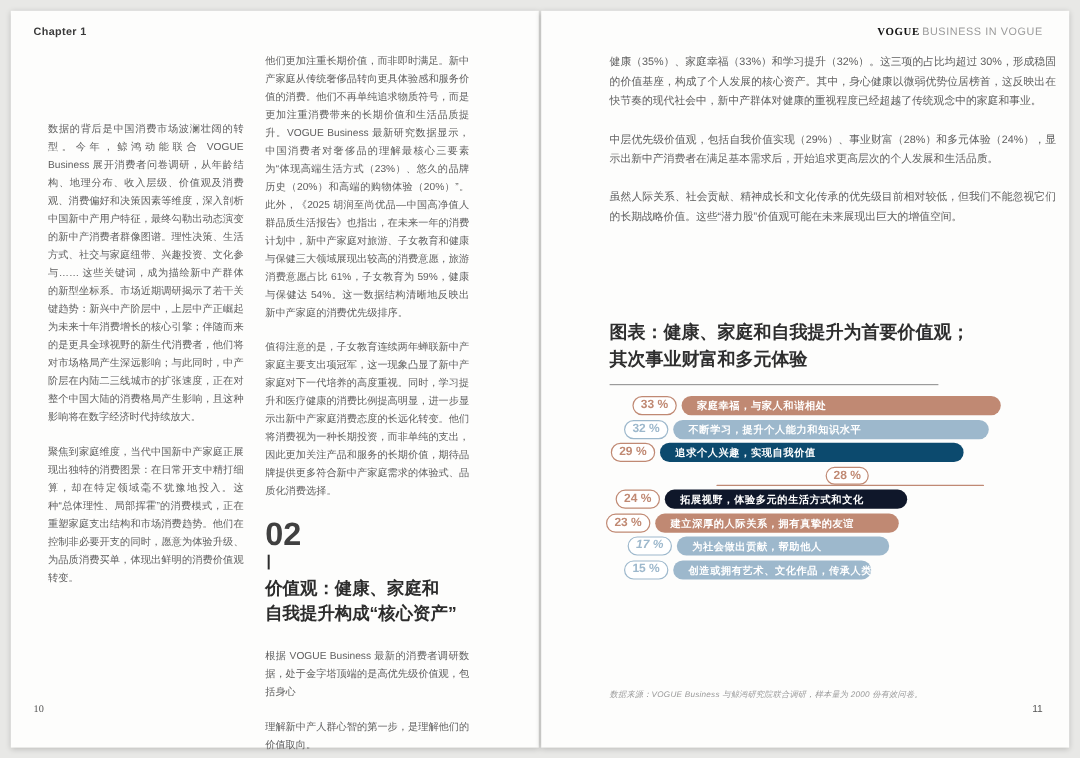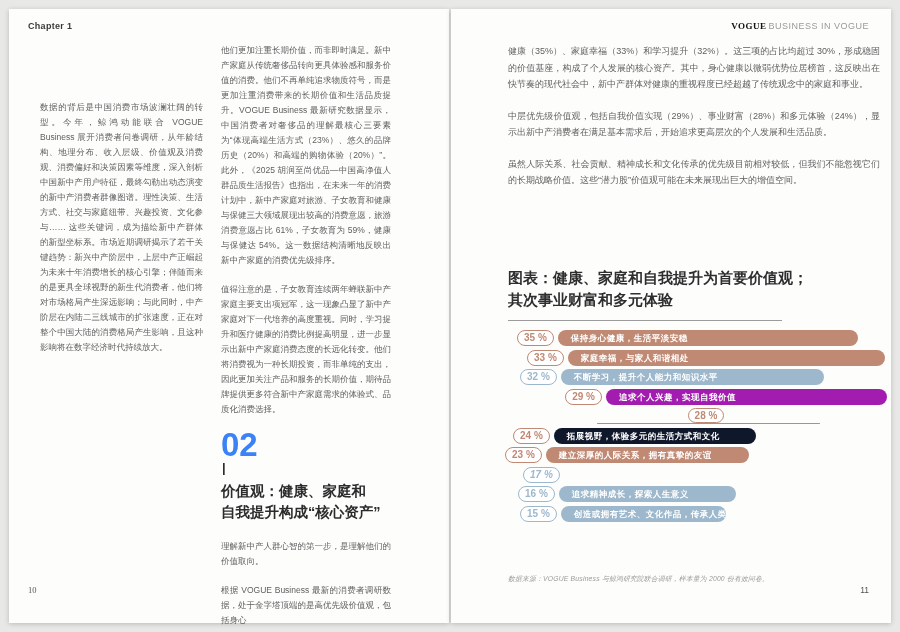--- a/index.html
+++ b/index.html
@@ -26,21 +26,21 @@
   .brand .vogue{font-family:"Liberation Serif","DejaVu Serif",serif;font-weight:bold;color:#111;}
   .brand .rest{color:#9a9a9a;font-weight:normal;margin-left:2px;}
   .body-text{
     font-size:8.5px;line-height:15px;color:#606060;text-align:justify;
     text-justify:inter-ideograph;
   }
   .col1{position:absolute;left:31px;top:91px;width:163px;}
   .col2{position:absolute;left:212px;top:34px;width:170px;}
   .para{margin:0 0 14px 0;}
   .section-number{
-    font-size:33px;font-weight:bold;color:#3b82f6;line-height:28px;margin-top:14px;
+    font-size:27px;font-weight:bold;color:#404040;line-height:28px;margin-top:14px;
   }
   .section-pipe{font-size:13px;font-weight:bold;color:#2c2c2c;line-height:14px;margin:2px 0 6px 1px;}
   .section-title{
     font-size:14.5px;font-weight:bold;color:#2c2c2c;line-height:21px;margin:0 0 16px 0;
   }
   .rp-text{position:absolute;left:57px;top:34px;width:372px;}
   .rp-text .body-text{font-size:9px;line-height:16.5px;}
   .rp-text .para{margin:0 0 15px 0;}
   .chart-block{position:absolute;left:54px;top:258px;width:382px;}
   .chart-title{
@@ -67,33 +67,34 @@
   .page-number.pn-right{right:22px;}
 </style>
 </head>
 <body>
 
 <div class="page left">
   <div class="chapter-label">Chapter 1</div>
 
   <div class="col1">
     <p class="body-text para">数据的背后是中国消费市场波澜壮阔的转型。今年，鲸鸿动能联合 VOGUE Business 展开消费者问卷调研，从年龄结构、地理分布、收入层级、价值观及消费观、消费偏好和决策因素等维度，深入剖析中国新中产用户特征，最终勾勒出动态演变的新中产消费者群像图谱。理性决策、生活方式、社交与家庭纽带、兴趣投资、文化参与…… 这些关键词，成为描绘新中产群体的新型坐标系。市场近期调研揭示了若干关键趋势：新兴中产阶层中，上层中产正崛起为未来十年消费增长的核心引擎；伴随而来的是更具全球视野的新生代消费者，他们将对市场格局产生深远影响；与此同时，中产阶层在内陆二三线城市的扩张速度，正在对整个中国大陆的消费格局产生影响，且这种影响将在数字经济时代持续放大。</p>
+    <p class="body-text para">聚焦到家庭维度，当代中国新中产家庭正展现出独特的消费图景：在日常开支中精打细算，却在特定领域毫不犹豫地投入。这种“总体理性、局部挥霍”的消费模式，正在重塑家庭支出结构和市场消费趋势。他们在控制非必要开支的同时，愿意为体验升级、为品质消费买单，体现出鲜明的消费价值观转变。</p>
   </div>
 
   <div class="col2">
     <p class="body-text para">他们更加注重长期价值，而非即时满足。新中产家庭从传统奢侈品转向更具体验感和服务价值的消费。他们不再单纯追求物质符号，而是更加注重消费带来的长期价值和生活品质提升。VOGUE Business 最新研究数据显示，中国消费者对奢侈品的理解最核心三要素为“体现高端生活方式（23%）、悠久的品牌历史（20%）和高端的购物体验（20%）”。此外，《2025 胡润至尚优品—中国高净值人群品质生活报告》也指出，在未来一年的消费计划中，新中产家庭对旅游、子女教育和健康与保健三大领域展现出较高的消费意愿，旅游消费意愿占比 61%，子女教育为 59%，健康与保健达 54%。这一数据结构清晰地反映出新中产家庭的消费优先级排序。</p>
     <p class="body-text para">值得注意的是，子女教育连续两年蝉联新中产家庭主要支出项冠军，这一现象凸显了新中产家庭对下一代培养的高度重视。同时，学习提升和医疗健康的消费比例提高明显，进一步显示出新中产家庭消费态度的长远化转变。他们将消费视为一种长期投资，而非单纯的支出，因此更加关注产品和服务的长期价值，期待品牌提供更多符合新中产家庭需求的体验式、品质化消费选择。</p>
     <div class="section-number">02</div>
     <div class="section-pipe">|</div>
     <div class="section-title">
       <span>价值观：健康、家庭和</span><br>
       <span>自我提升构成“核心资产”</span>
     </div>
+    <p class="body-text para">根据 VOGUE Business 最新的消费者调研数据，处于金字塔顶端的是高优先级价值观，包括身心</p>
     <p class="body-text para">理解新中产人群心智的第一步，是理解他们的价值取向。</p>
-    <p class="body-text para">根据 VOGUE Business 最新的消费者调研数据，处于金字塔顶端的是高优先级价值观，包括身心</p>
   </div>
 
   <div class="page-number pn-left">10</div>
 </div>
 
 <div class="page right">
   <div class="brand">
     <span class="vogue">VOGUE</span><span class="rest">BUSINESS IN VOGUE</span>
   </div>
 
@@ -104,54 +105,47 @@
   </div>
 
   <div class="chart-block">
     <div class="chart-title">
       <span>图表：健康、家庭和自我提升为首要价值观；</span><br>
       <span>其次事业财富和多元体验</span>
     </div>
     <hr class="chart-divider">
 
     <div>
-      <div class="bar-row" style="padding-left: 12px;">
-          <span class="pill" style="border-color: rgb(192, 137, 115); color: rgb(192, 137, 115);">35 %</span>
-          <span class="bar" style="background: rgb(192, 137, 115); width: 300px;">保持身心健康，生活平淡安稳</span>
-        </div>
       <div class="bar-row" style="padding-left: 22px;">
           <span class="pill" style="border-color: rgb(192, 137, 115); color: rgb(192, 137, 115);">33 %</span>
-          <span class="bar" style="background: rgb(192, 137, 115); width: 317px;">家庭幸福，与家人和谐相处</span>
+          <span class="bar" style="background: rgb(192, 137, 115); width: 266px;">家庭幸福，与家人和谐相处</span>
         </div>
       <div class="bar-row" style="padding-left: 15px;">
           <span class="pill" style="border-color: rgb(157, 184, 204); color: rgb(157, 184, 204);">32 %</span>
           <span class="bar" style="background: rgb(157, 184, 204); width: 263px;">不断学习，提升个人能力和知识水平</span>
         </div>
-      <div class="bar-row" style="padding-left: 4px; justify-content: flex-end;">
+      <div class="bar-row" style="padding-left: 4px;">
           <span class="pill" style="border-color: rgb(192, 137, 115); color: rgb(192, 137, 115);">29 %</span>
-          <span class="bar" style="background: #a21caf; width: 281px;">追求个人兴趣，实现自我价值</span>
+          <span class="bar" style="background: #0c4a6e; width: 253px;">追求个人兴趣，实现自我价值</span>
         </div>
       <div class="bar-row" style="padding-left: 20px; flex-direction: column;">
           <span class="pill" style="border-color: rgb(192, 137, 115); color: rgb(192, 137, 115);">28 %</span>
           <span class="bar" style="background: rgb(192, 137, 115); width: 223px;">事业成功，积累财富，获得社会认可</span>
         </div>
       <div class="bar-row" style="padding-left: 8px;">
           <span class="pill" style="border-color: rgb(192, 137, 115); color: rgb(192, 137, 115);">24 %</span>
           <span class="bar" style="background: #0f172a; width: 202px;">拓展视野，体验多元的生活方式和文化</span>
         </div>
       <div class="bar-row" style="padding-left: 0px;">
           <span class="pill" style="border-color: rgb(192, 137, 115); color: rgb(192, 137, 115);">23 %</span>
           <span class="bar" style="background: rgb(192, 137, 115); width: 203px;">建立深厚的人际关系，拥有真挚的友谊</span>
         </div>
       <div class="bar-row" style="padding-left: 18px;">
           <span class="pill" style="border-color: rgb(157, 184, 204); color: rgb(157, 184, 204); font-style: italic;">17 %</span>
-        </div>
-      <div class="bar-row" style="padding-left: 13px;">
-          <span class="pill" style="border-color: rgb(157, 184, 204); color: rgb(157, 184, 204);">16 %</span>
-          <span class="bar" style="background: rgb(157, 184, 204); width: 177px;">追求精神成长，探索人生意义</span>
+          <span class="bar" style="background: rgb(157, 184, 204); width: 177px;">为社会做出贡献，帮助他人</span>
         </div>
       <div class="bar-row" style="padding-left: 15px;">
           <span class="pill" style="border-color: rgb(157, 184, 204); color: rgb(157, 184, 204);">15 %</span>
           <span class="bar" style="background: rgb(157, 184, 204); width: 165px;">创造或拥有艺术、文化作品，传承人类文明</span>
         </div>
     </div>
   </div>
 
   <div class="footnote">数据来源：VOGUE Business 与鲸鸿研究院联合调研，样本量为 2000 份有效问卷。</div>
   <div class="page-number pn-right">11</div>

